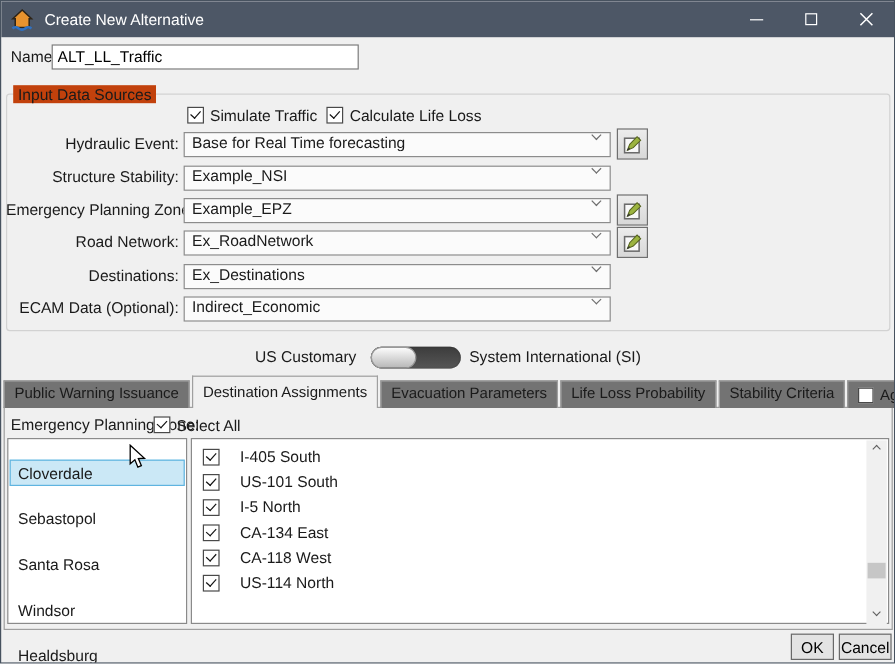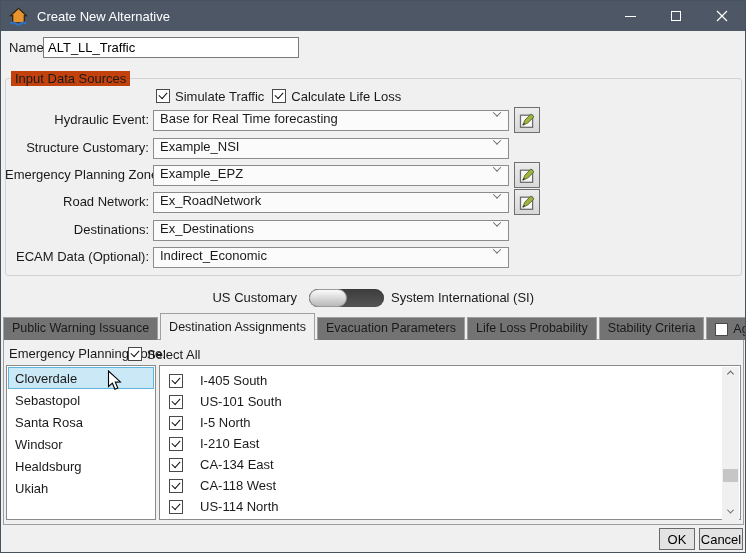--- a/index.html
+++ b/index.html
@@ -74,21 +74,21 @@
 
   
   .epz-label { position:absolute; left:8px; top:343px; font-size:13px; line-height:20px; }
   .select-all { position:absolute; left:127px; top:343px; display:flex; align-items:center;
                 font-size:13px; height:20px; }
   .select-all .lbl { margin-left:5px; }
 
   .zone-list { position:absolute; left:5px; top:364px; width:150px; height:155px;
                background:#fff; border:1px solid #8a8a8a; padding-top:1px; }
   .zone-item { height:22px; line-height:21px; font-size:13px; padding-left:6px;
-               margin:0 1px; border:1px solid transparent; }
+               margin:16px 1px; border:1px solid transparent; }
   .zone-item.selected { background:#cbe8f6; border:1px solid #5fb4e0; }
 
   .dest-list { position:absolute; left:158px; top:364px; width:582px; height:155px;
                background:#fff; border:1px solid #8a8a8a; }
   .dest-item { position:relative; height:21px; display:flex; align-items:center;
                padding-left:9px; font-size:13px;gap:12px; }
   .dest-item:first-child { margin-top:4px; }
   .dest-item .lbl { margin-left:5px; }
 
   
@@ -159,21 +159,21 @@
     <button class="edit-btn">
       <svg width="17" height="17" viewBox="0 0 16 16">
         <rect x="1.4" y="3" width="11.4" height="11.4" fill="#f8f8f8" stroke="#6b6b6b" stroke-width="1.2"></rect>
         <path d="M3.6 12.4 L5.4 7.8 L11.2 1.8 L14 4.6 L8.2 10.4 Z" fill="#9cb440" stroke="#55631f" stroke-width="0.8"></path>
         <path d="M3.6 12.4 L5.3 10.7" stroke="#333" stroke-width="1"></path>
       </svg>
     </button>
   </div>
 
   <div class="form-row" style="top:137px">
-    <span class="lbl">Structure Customary:</span>
+    <span class="lbl">Structure Stability:</span>
     <div class="combo">
       <span class="val">Example_NSI</span>
       <span class="chev-down"></span>
     </div>
   </div>
 
   <div class="form-row" style="top:164px">
     <span class="lbl">Emergency Planning Zone:</span>
     <div class="combo">
       <span class="val">Example_EPZ</span>
@@ -264,24 +264,20 @@
     <div class="dest-item">
       <span class="cb checked"></span>
       <span class="lbl">US-101 South</span>
     </div>
     <div class="dest-item">
       <span class="cb checked"></span>
       <span class="lbl">I-5 North</span>
     </div>
     <div class="dest-item">
       <span class="cb checked"></span>
-      <span class="lbl">I-210 East</span>
-    </div>
-    <div class="dest-item">
-      <span class="cb checked"></span>
       <span class="lbl">CA-134 East</span>
     </div>
     <div class="dest-item">
       <span class="cb checked"></span>
       <span class="lbl">CA-118 West</span>
     </div>
     <div class="dest-item">
       <span class="cb checked"></span>
       <span class="lbl">US-114 North</span>
     </div>

